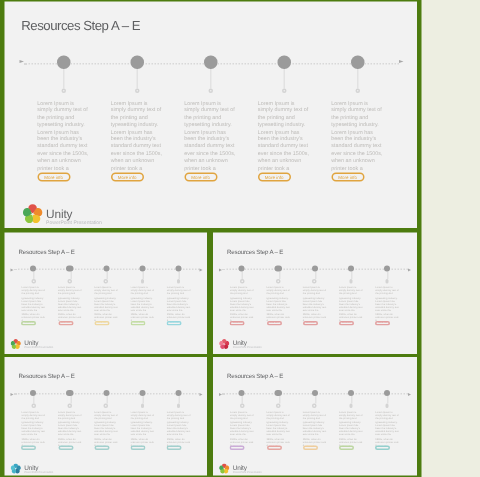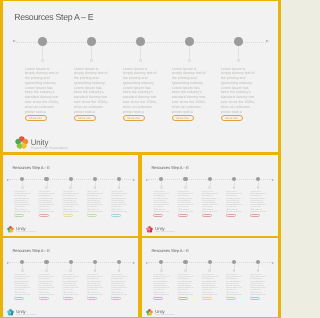--- a/index.html
+++ b/index.html
@@ -22,21 +22,21 @@
 .ptxt{color:#bdbbb8;}
 .btn{position:absolute;border-radius:99px;text-align:center;border:1px solid;white-space:nowrap;box-sizing:border-box;transform:translateZ(0);}
 .logomark{position:absolute;}
 .logomark svg{display:block;}
 .logoname{position:absolute;color:#646567;font-weight:400;white-space:nowrap;transform:translateZ(0);}
 .logosub{position:absolute;color:#bcbdbf;white-space:nowrap;transform:translateZ(0);}
 </style>
 </head>
 <body>
 
-<div class="page" id="page" style="background: #eab308;">
+<div class="page" id="page" style="background: #4d7c0f;">
     <div class="slide" style="left: 3px; top: 1px; width: 275px; height: 151px; background: rgb(242, 242, 242);">
       <div class="title" style="left: 11.2px; top: 10.6px; font-size: 8.8px; letter-spacing: -0.32px;">Resources Step A – E</div>
       <div class="axis" style="left: 13.2px; top: 40.8px; width: 250px;"></div>
       <div class="arrow" style="left: 9.8px; top: 39.4px; border-width: 1.9px 0px 1.9px 3.4px; border-color: transparent transparent transparent rgb(168, 168, 168);"></div>
       <div class="arrow" style="left: 263.2px; top: 39.4px; border-width: 1.9px 0px 1.9px 3.4px; border-color: transparent transparent transparent rgb(168, 168, 168);"></div>
       <div class="stem" style="left: 39.3px; top: 45.15px; height: 12.75px;"></div>
       <div class="node" style="left: 34.95px; top: 36.45px; width: 8.7px; height: 8.7px;"></div>
       <div class="ring" style="left: 37.7px; top: 57.9px; width: 3.2px; height: 3.2px;"></div>
       <div class="col ptxt" style="left: 21.8px; top: 65.5px; width: 35px; font-size: 3.6px; line-height: 4.8px;">Lorem Ipsum is simply dummy text of the printing and typesetting industry. Lorem Ipsum has been the industry's standard dummy text ever since the 1500s, when an unknown printer took a</div>
       <div class="btn" style="left: 21.8px; top: 113.5px; width: 22px; height: 6px; line-height: 5px; font-size: 3px; color: rgb(224, 164, 63); border-color: rgb(224, 164, 63);">More info</div>

